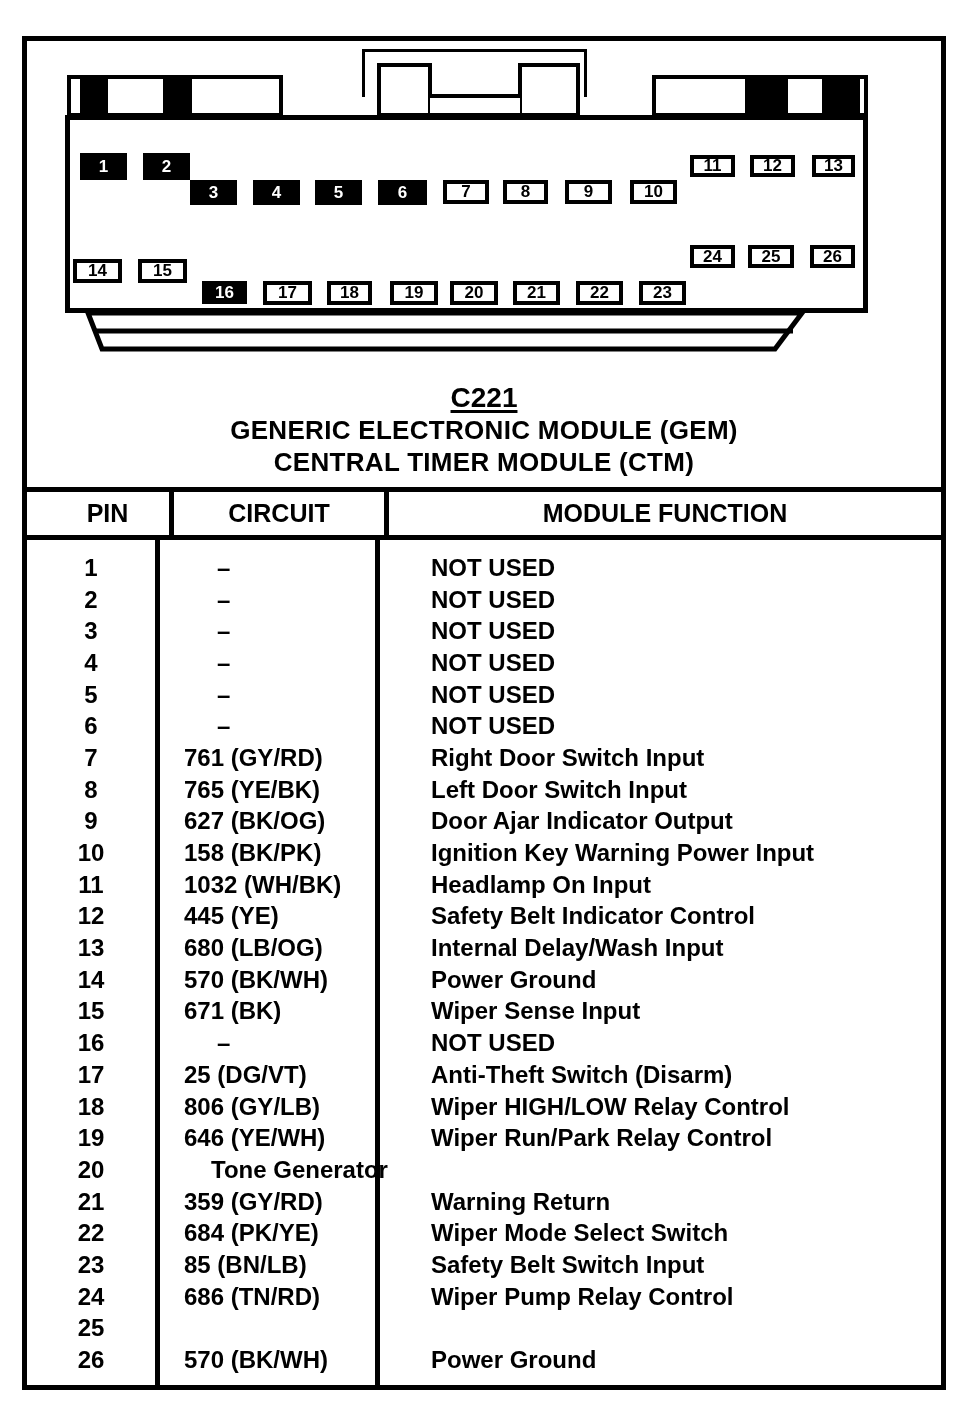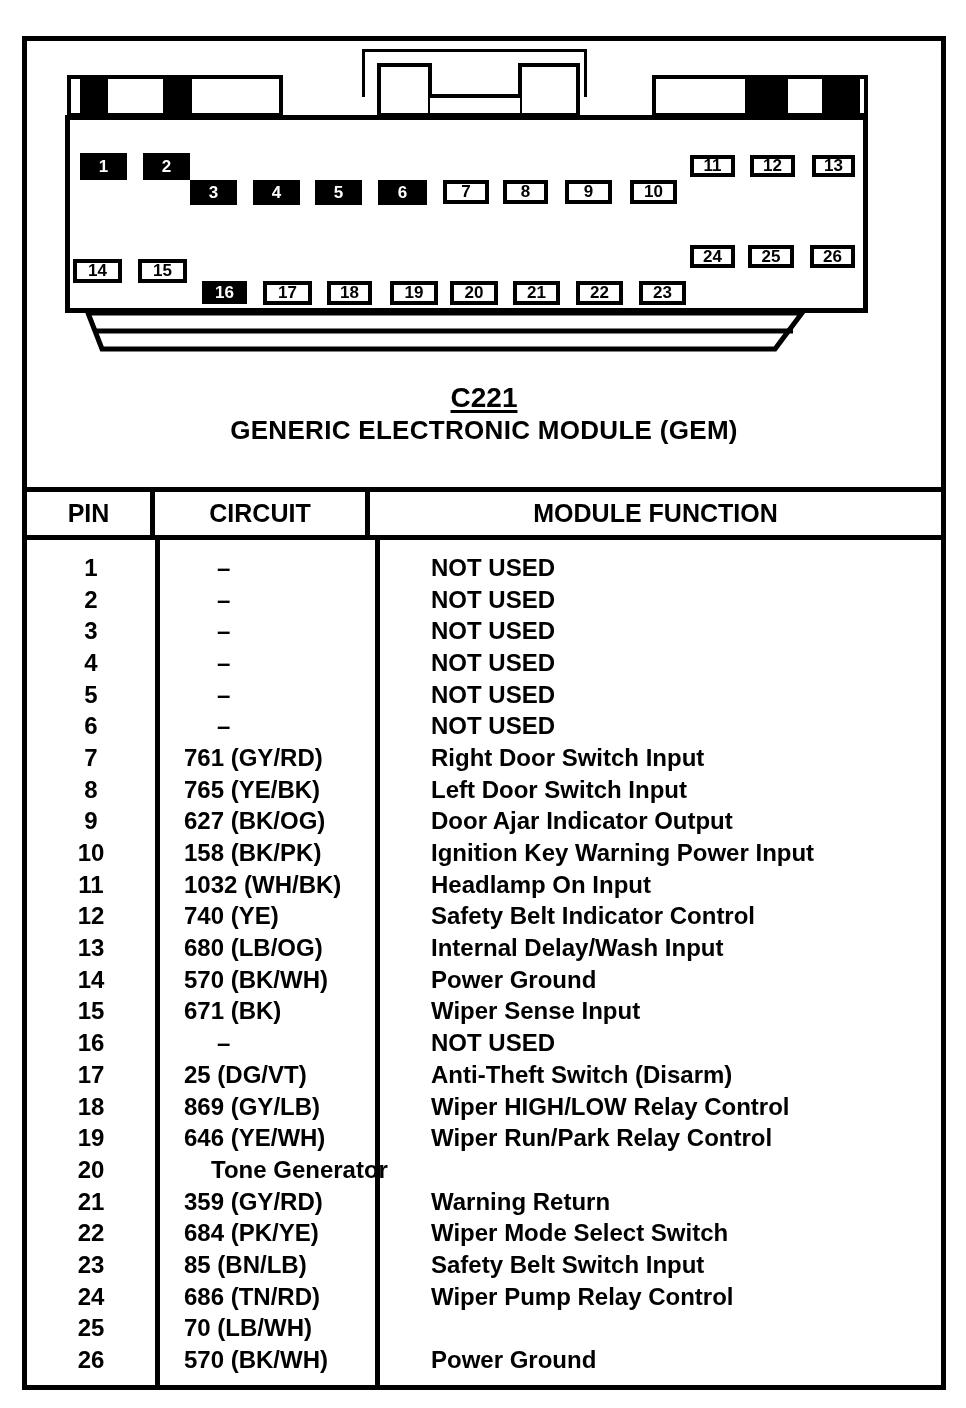--- a/index.html
+++ b/index.html
@@ -34,21 +34,21 @@
         font-size:17px;font-weight:700;color:#000;}
   .pin-box.filled{background:#000;color:#fff;border-color:#000;}
   .title-block{position:absolute;left:0;top:341px;width:100%;text-align:center;
         font-weight:700;line-height:32px;}
   .c-label{font-size:28px;text-decoration:underline;text-decoration-thickness:3px;text-underline-offset:3px;}
   .c-line{font-size:26px;letter-spacing:0.3px;}
   
   .thead{height:53px;box-sizing:border-box;border-top:5px solid #000;border-bottom:5px solid #000;
          display:flex;align-items:stretch;font-weight:700;font-size:25px;}
   .hc{display:flex;align-items:center;justify-content:center;box-sizing:border-box;}
-  .hc1{width:128px;border-right:5px solid #000;}
+  .hc1{width:128px;border-right:5px solid #000;margin-left:19px;}
   .hc2{width:215px;border-right:5px solid #000;}
   .hc3{flex:1;}
   .tbody{position:relative;height:845px;box-sizing:border-box;padding-top:12px;
          font-weight:700;font-size:24px;overflow:hidden;}
   .vline{position:absolute;top:0;bottom:0;width:5px;background:#000;}
   .vline1{left:128px;}
   .vline2{left:348px;}
   .trow{display:flex;height:31.7px;align-items:center;}
   .c1{width:133px;text-align:center;box-sizing:border-box;padding-right:5px;}
   .c2{width:220px;box-sizing:border-box;padding-left:24px;}
@@ -106,20 +106,21 @@
         <div class="pin-box filled" style="left: 351px; top: 139px; width: 49px; height: 25px;">6</div>
         <div class="pin-box filled" style="left: 288px; top: 139px; width: 47px; height: 25px;">5</div>
         <div class="pin-box filled" style="left: 226px; top: 139px; width: 47px; height: 25px;">4</div>
         <div class="pin-box filled" style="left: 163px; top: 139px; width: 47px; height: 25px;">3</div>
         <div class="pin-box filled" style="left: 116px; top: 112px; width: 47px; height: 27px;">2</div>
         <div class="pin-box filled" style="left: 53px; top: 112px; width: 47px; height: 27px;">1</div>
 
       <div class="title-block">
         <div class="c-label">C221</div>
         <div class="c-line">GENERIC ELECTRONIC MODULE (GEM)</div>
+        <div class="c-line">CENTRAL TIMER MODULE (CTM)</div>
       </div>
     </div>
 
     <div class="thead">
       <div class="hc hc1">PIN</div>
       <div class="hc hc2">CIRCUIT</div>
       <div class="hc hc3">MODULE FUNCTION</div>
     </div>
 
     <div class="tbody">
@@ -175,21 +176,21 @@
           <div class="c2">158 (BK/PK)</div>
           <div class="c3">Ignition Key Warning Power Input</div>
         </div>
         <div class="trow">
           <div class="c1">11</div>
           <div class="c2">1032 (WH/BK)</div>
           <div class="c3">Headlamp On Input</div>
         </div>
         <div class="trow">
           <div class="c1">12</div>
-          <div class="c2">740 (YE)</div>
+          <div class="c2">445 (YE)</div>
           <div class="c3">Safety Belt Indicator Control</div>
         </div>
         <div class="trow">
           <div class="c1">13</div>
           <div class="c2">680 (LB/OG)</div>
           <div class="c3">Internal Delay/Wash Input</div>
         </div>
         <div class="trow">
           <div class="c1">14</div>
           <div class="c2">570 (BK/WH)</div>
@@ -205,21 +206,21 @@
           <div class="c2 dash">–</div>
           <div class="c3">NOT USED</div>
         </div>
         <div class="trow">
           <div class="c1">17</div>
           <div class="c2">25 (DG/VT)</div>
           <div class="c3">Anti-Theft Switch (Disarm)</div>
         </div>
         <div class="trow">
           <div class="c1">18</div>
-          <div class="c2">869 (GY/LB)</div>
+          <div class="c2">806 (GY/LB)</div>
           <div class="c3">Wiper HIGH/LOW Relay Control</div>
         </div>
         <div class="trow">
           <div class="c1">19</div>
           <div class="c2">646 (YE/WH)</div>
           <div class="c3">Wiper Run/Park Relay Control</div>
         </div>
         <div class="trow">
           <div class="c1">20</div>
           <div class="c3">Tone Generator</div>
@@ -239,21 +240,20 @@
           <div class="c2">85 (BN/LB)</div>
           <div class="c3">Safety Belt Switch Input</div>
         </div>
         <div class="trow">
           <div class="c1">24</div>
           <div class="c2">686 (TN/RD)</div>
           <div class="c3">Wiper Pump Relay Control</div>
         </div>
         <div class="trow">
           <div class="c1">25</div>
-          <div class="c2">70 (LB/WH)</div>
         </div>
         <div class="trow">
           <div class="c1">26</div>
           <div class="c2">570 (BK/WH)</div>
           <div class="c3">Power Ground</div>
         </div>
       </div>
 
   </div>
 </div>

